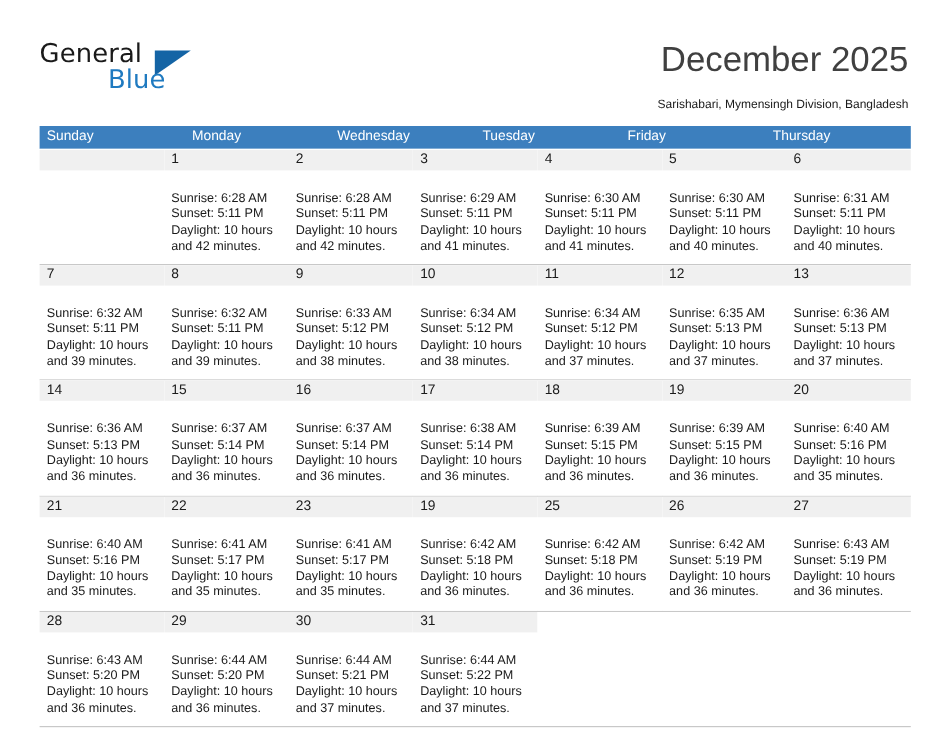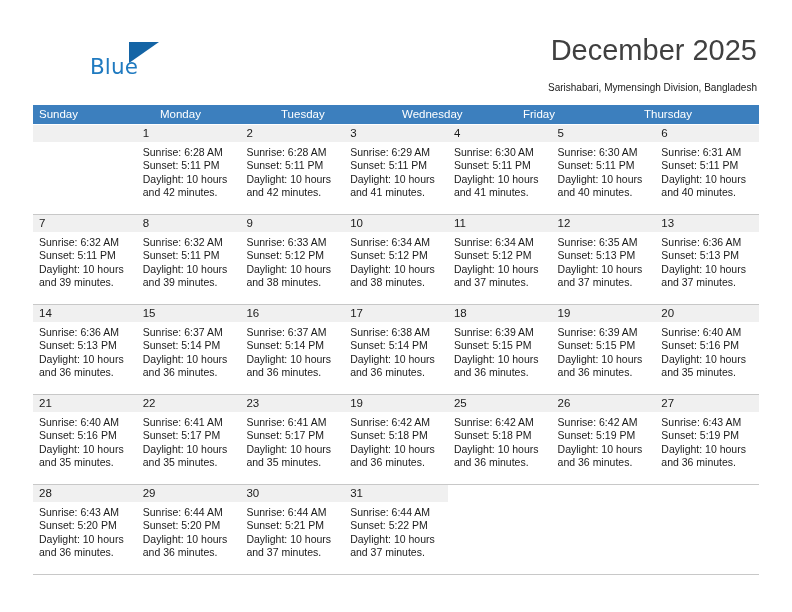--- a/index.html
+++ b/index.html
@@ -144,21 +144,21 @@
     white-space: nowrap;
   }
   .day-cell.empty .day-number {
     background: #f0f0f0;
   }
   .day-cell.blank .day-number {
     background: #ffffff;
   }
 
   .day-body {
-    padding: 4px 5px 8px 6px;
+    padding: 17px 5px 8px 6px;
     box-sizing: border-box;
     min-height: 72px;
   }
   .day-line {
     font-size: 10.5px;
     line-height: 13.3px;
     color: #1a1a1a;
     white-space: nowrap;
     overflow: hidden;
   }
@@ -168,35 +168,36 @@
   }
 </style>
 </head>
 <body>
 
 <div class="page">
 
   <div class="header">
 
     <div class="brand">
+      <span class="brand-general">General</span>
       <span class="brand-triangle"></span>
       <span class="brand-blue">Blue</span>
     </div>
 
     <div class="title">December 2025</div>
     <div class="subtitle">Sarishabari, Mymensingh Division, Bangladesh</div>
   </div>
 
   <div class="calendar">
 
     <div class="weekday-row">
       <div class="weekday-cell">Sunday</div>
       <div class="weekday-cell">Monday</div>
+      <div class="weekday-cell">Wednesday</div>
       <div class="weekday-cell">Tuesday</div>
-      <div class="weekday-cell">Wednesday</div>
       <div class="weekday-cell">Friday</div>
       <div class="weekday-cell">Thursday</div>
     </div>
 
     <div id="weeks-container">
         <div class="week-row first">
           <div class="day-cell empty">
             <div class="day-number"></div>
             <div class="day-body">
               <div class="day-line"></div>

